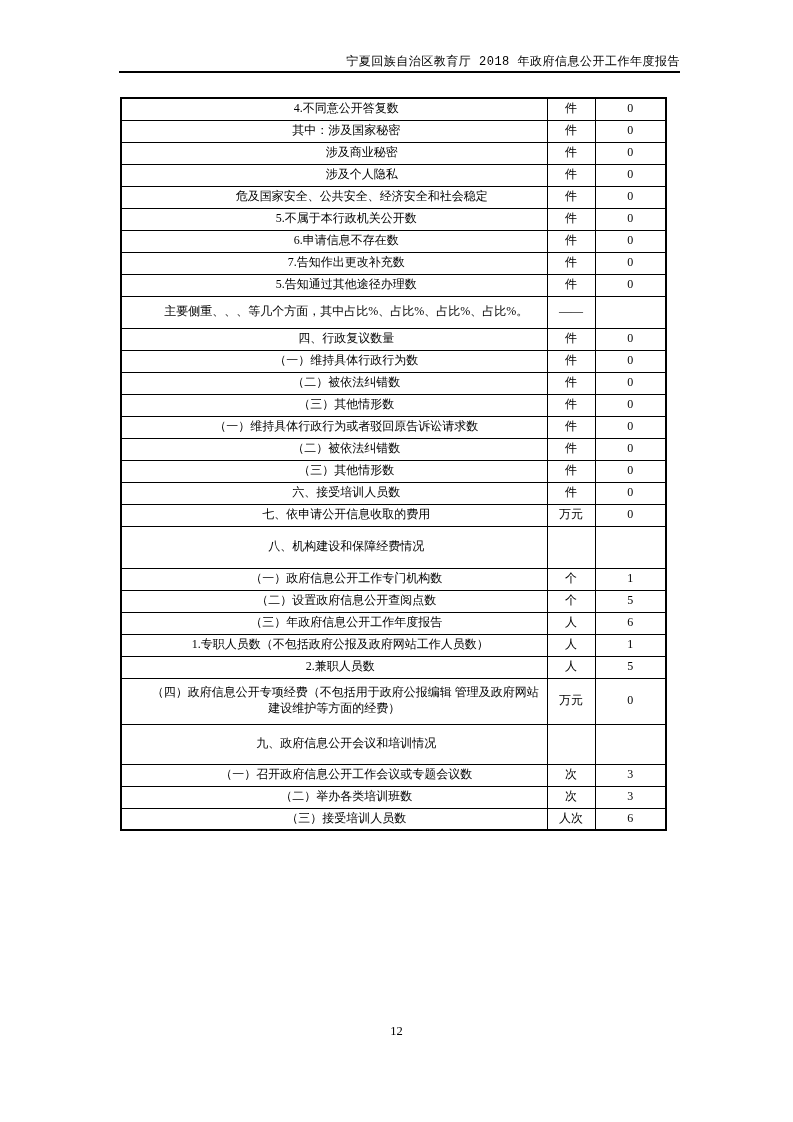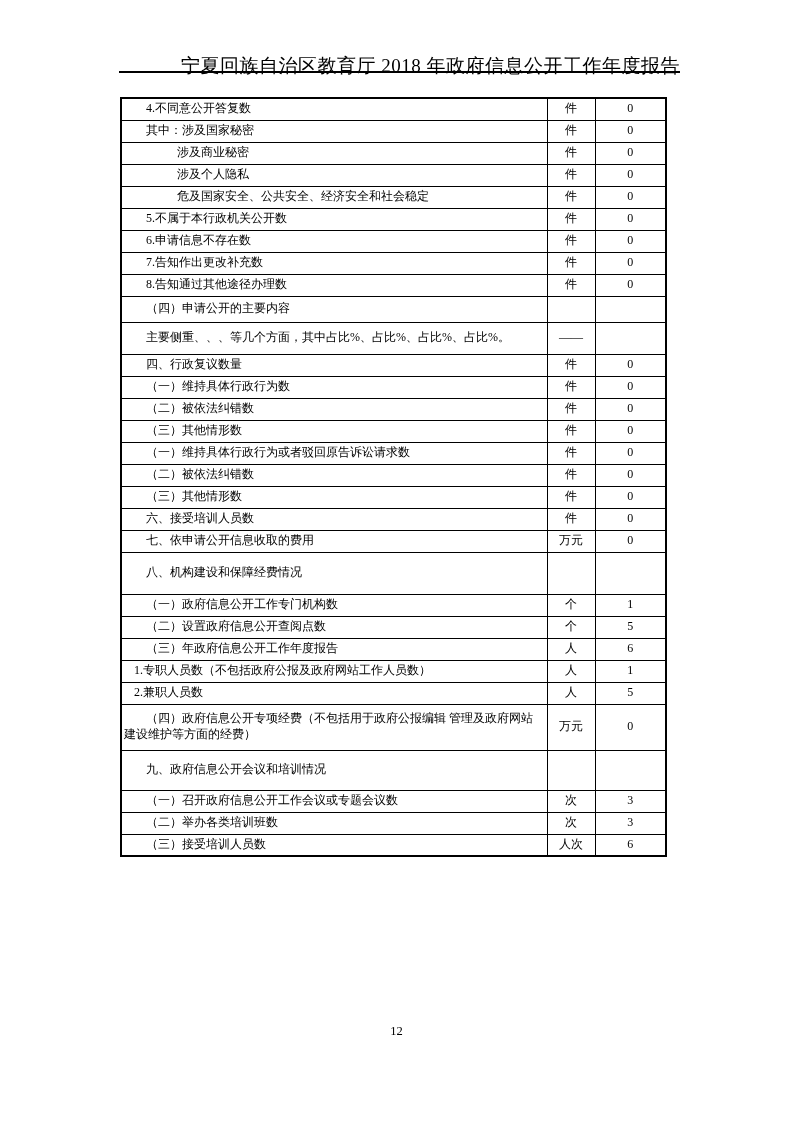--- a/index.html
+++ b/index.html
@@ -13,23 +13,24 @@
     height: 1122px;
     background: #ffffff;
     color: #000000;
     font-family: "Liberation Serif", "DejaVu Serif", serif;
     overflow: hidden;
   }
   .header-title {
     position: absolute;
     top: 53px;
     right: 113px;
-    font-size: 19px;
+    font-size: 12px;
     letter-spacing: 0.5px;
     white-space: nowrap;
+    font-family: Liberation Mono, monospace;
   }
   .header-rule {
     position: absolute;
     top: 71px;
     left: 119px;
     width: 561px;
     height: 2px;
     background: #000000;
   }
   table.report-table {
@@ -45,21 +46,21 @@
     border: 1px solid #000000;
     font-size: 12px;
     line-height: 1.3;
     padding: 0;
     vertical-align: middle;
     overflow: hidden;
   }
   table.report-table tr {
     height: 22px;
   }
-  td.c-item { text-align: left; }
+  td.c-item { text-align: center; }
   td.c-unit { text-align: center; }
   td.c-val  { text-align: center; }
   .ind-0 { padding-left: 12px !important; }
   .ind-1 { padding-left: 24px !important; }
   .ind-2 { padding-left: 55px !important; margin-left: 44px; }
   .wrap-cell {
     padding-left: 2px !important;
     padding-right: 2px !important;
     text-indent: 22px;
   }
@@ -122,28 +123,23 @@
           <td class="c-item ind-1">6.申请信息不存在数</td>
           <td class="c-unit">件</td>
           <td class="c-val">0</td>
         </tr>
         <tr>
           <td class="c-item ind-1">7.告知作出更改补充数</td>
           <td class="c-unit">件</td>
           <td class="c-val">0</td>
         </tr>
         <tr>
-          <td class="c-item ind-1">8.告知通过其他途径办理数</td>
-          <td class="c-unit">件</td>
-          <td class="c-val">0</td>
-        </tr>
-        <tr style="height: 26px;">
-          <td class="c-item ind-1">（四）申请公开的主要内容</td>
-          <td class="c-unit"></td>
-          <td class="c-val"></td>
+          <td class="c-item ind-1">5.告知通过其他途径办理数</td>
+          <td class="c-unit">件</td>
+          <td class="c-val">0</td>
         </tr>
         <tr style="height: 32px;">
           <td class="c-item ind-1">主要侧重、、、等几个方面，其中占比%、占比%、占比%、占比%。</td>
           <td class="c-unit">——</td>
           <td class="c-val"></td>
         </tr>
         <tr>
           <td class="c-item ind-1">四、行政复议数量</td>
           <td class="c-unit">件</td>
           <td class="c-val">0</td>

